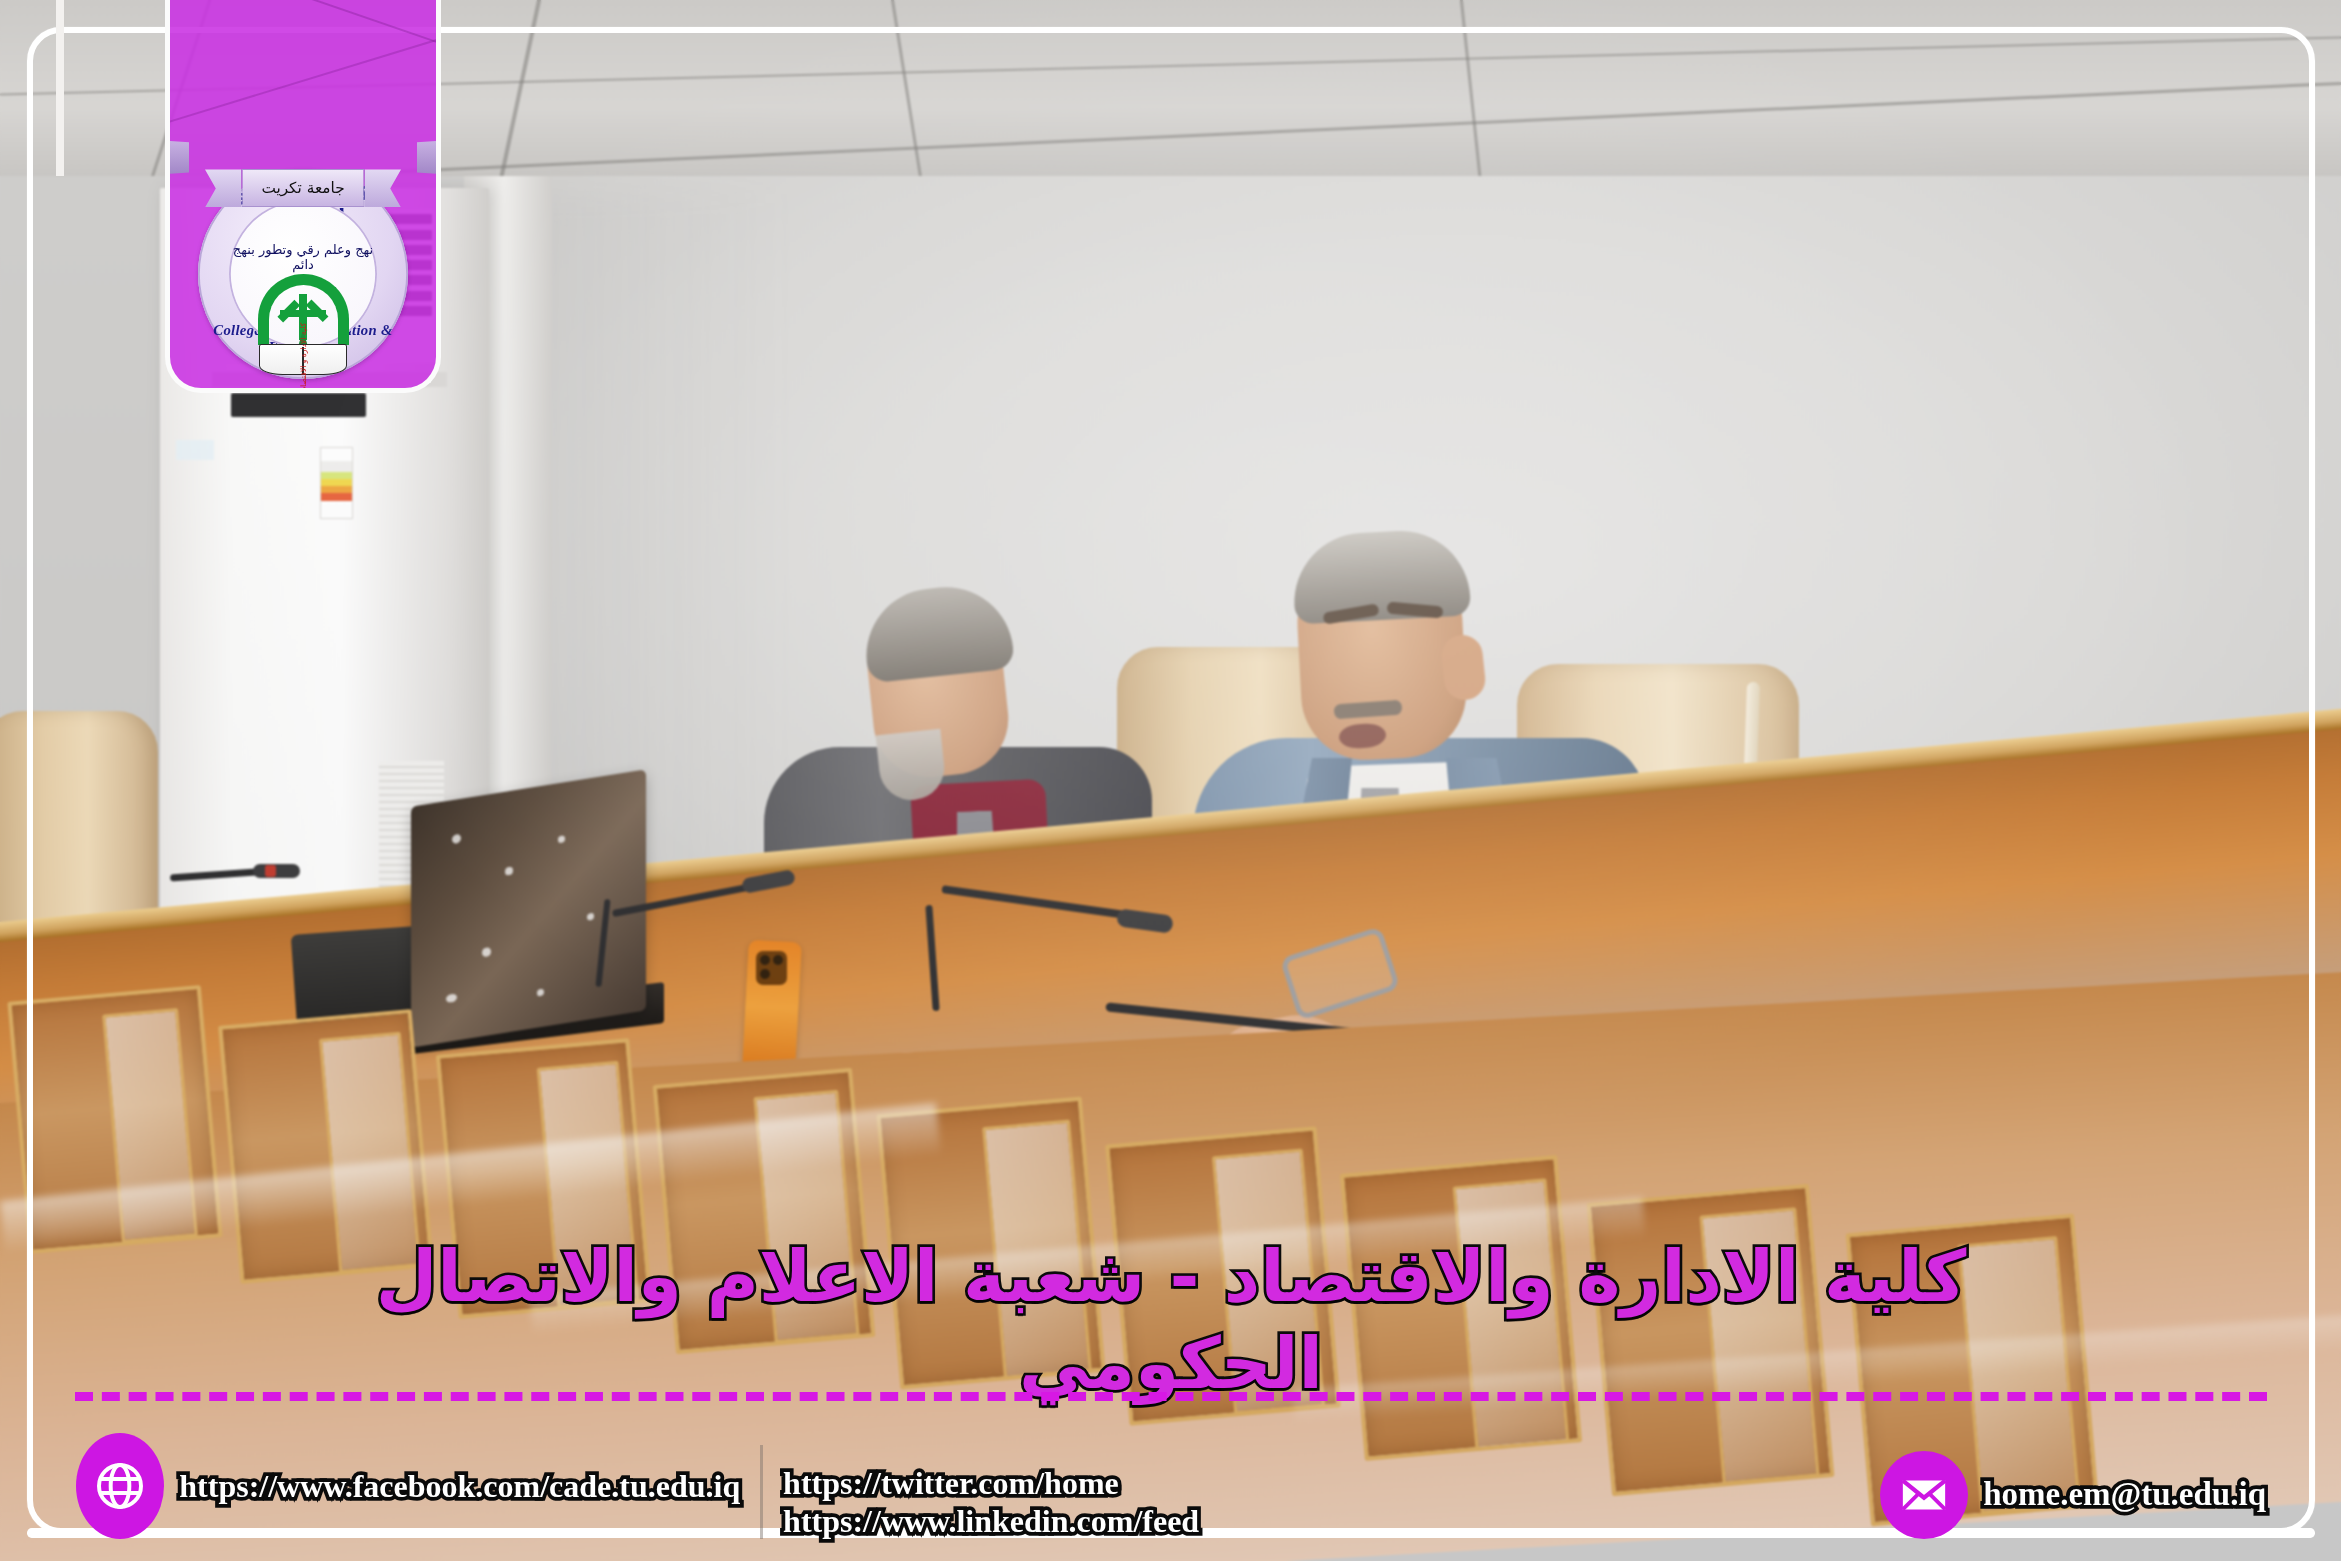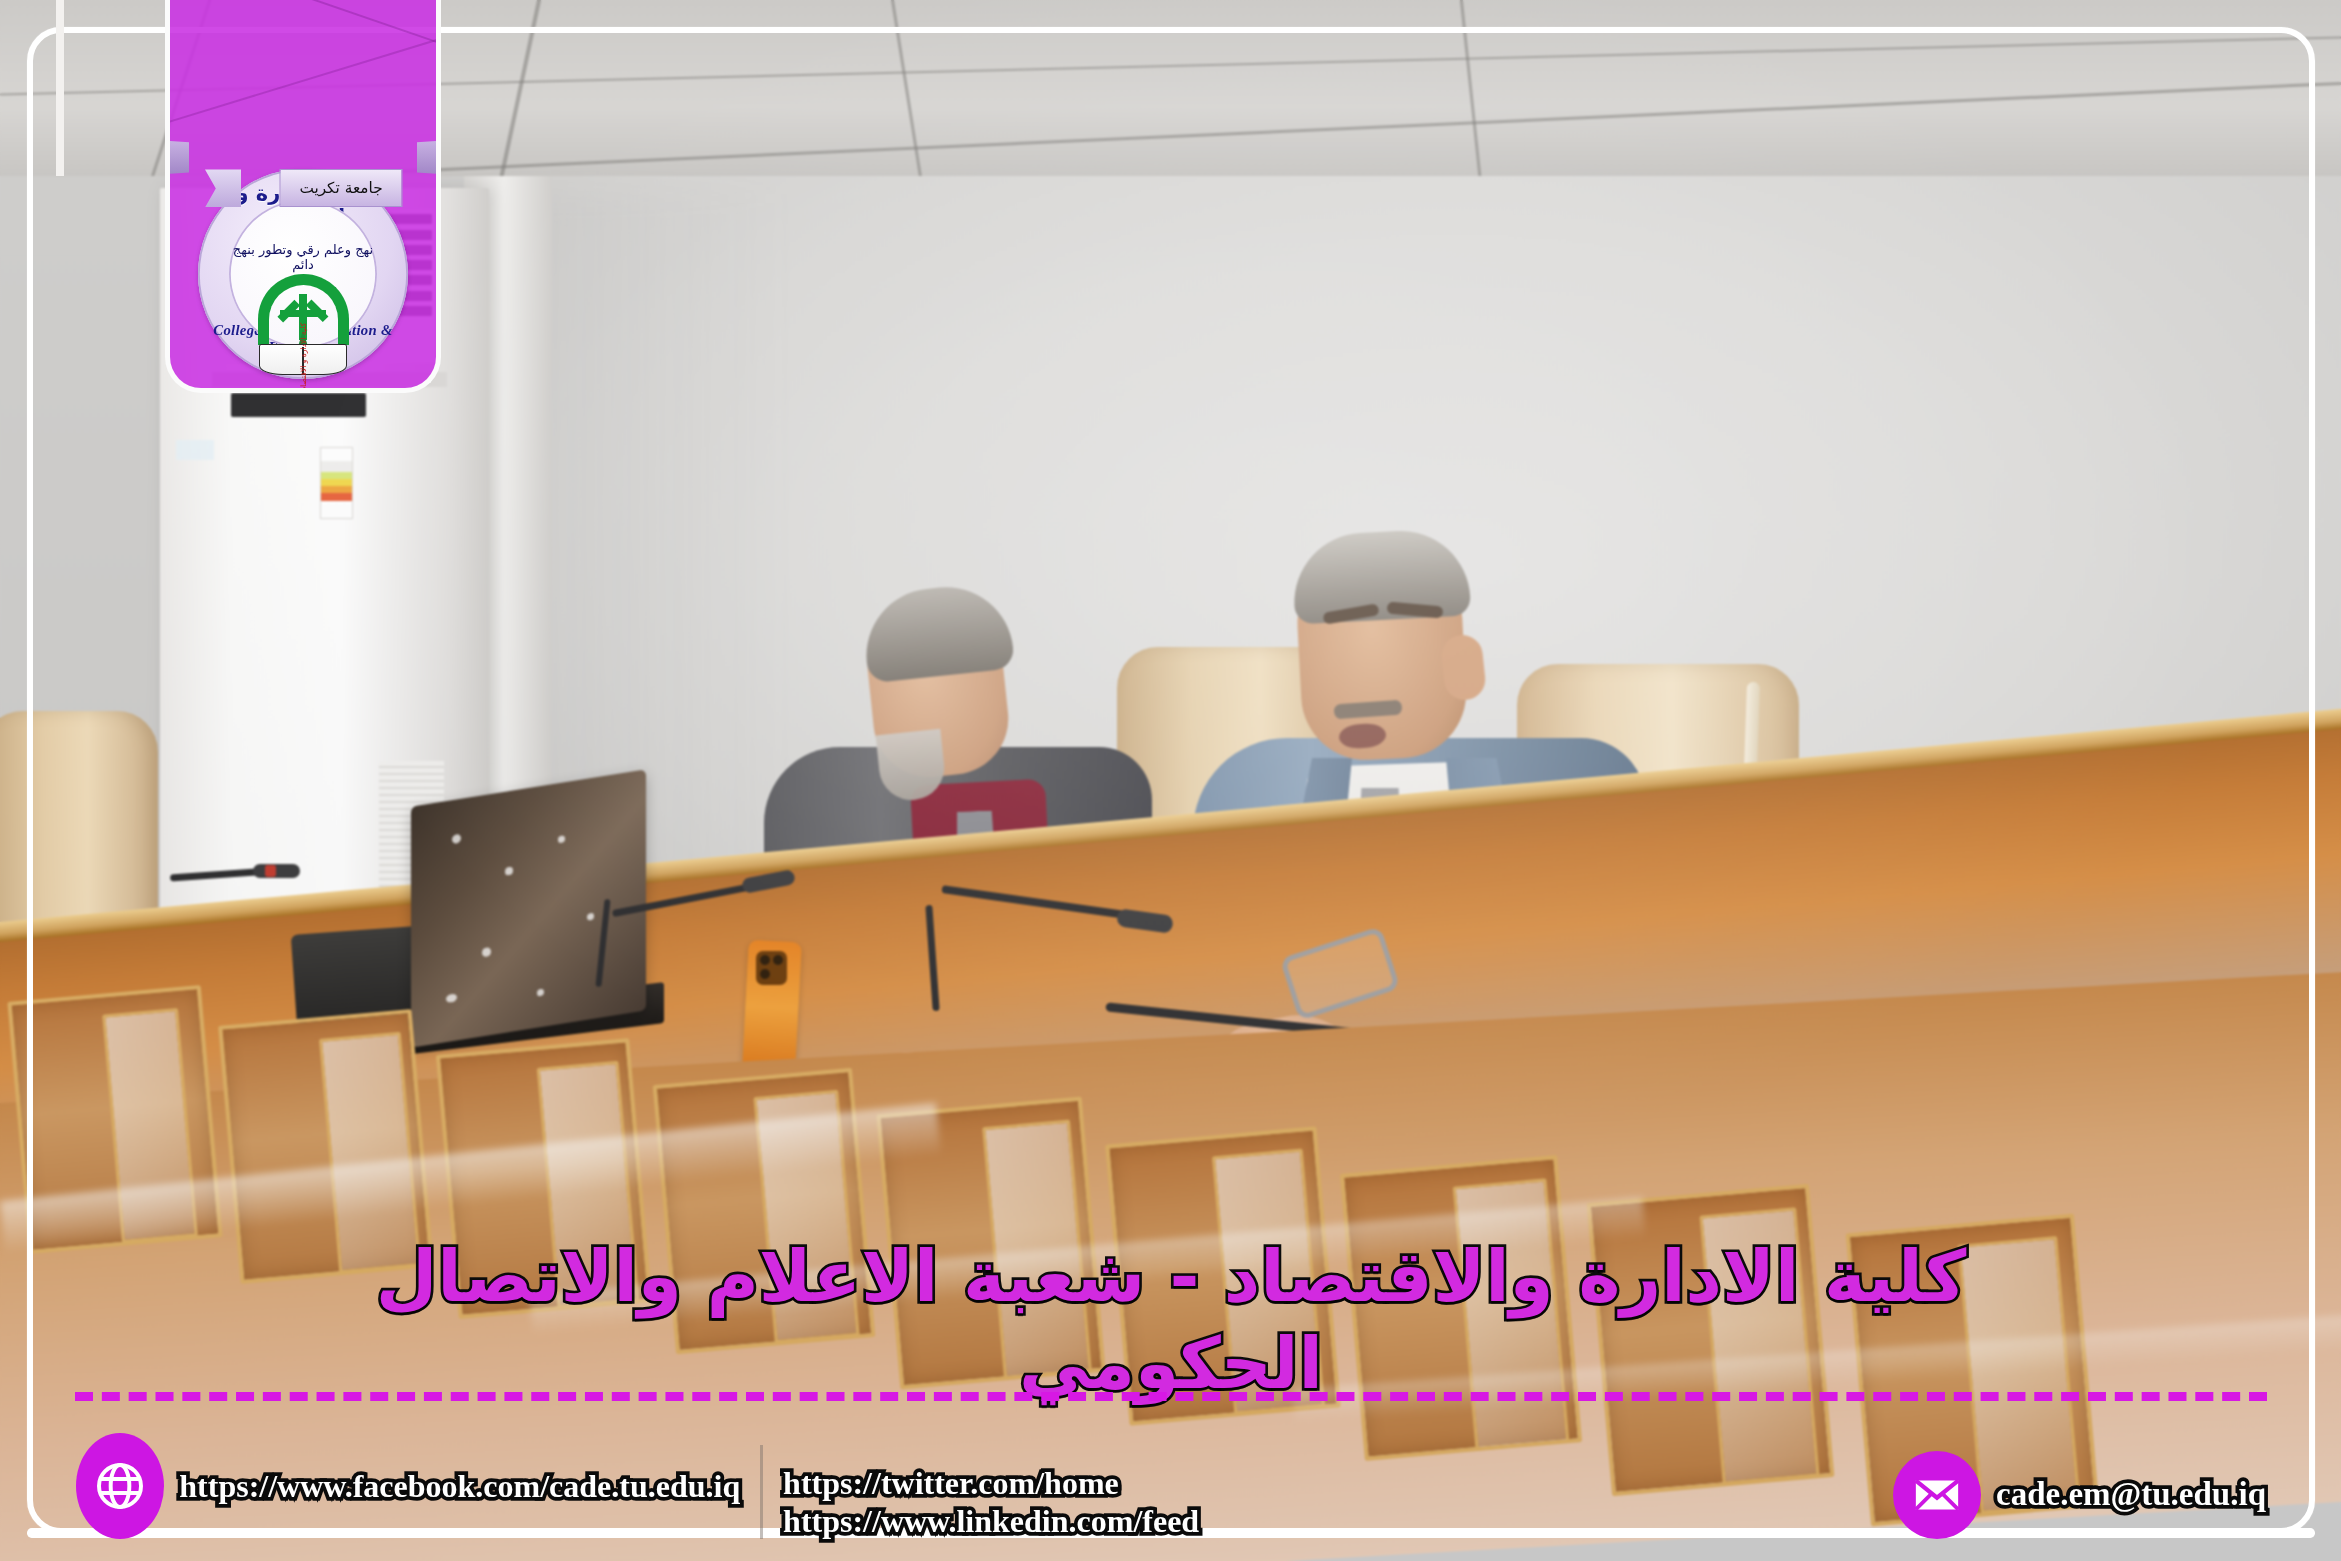--- a/index.html
+++ b/index.html
@@ -407,21 +407,21 @@
     box-shadow:0 1.2px 2.4px rgba(40,0,60,.25);
   }
   .ribbon-l{left:-69px;clip-path:polygon(0 0,100% 14%,100% 86%,0 100%,22% 50%);}
   .ribbon-r{right:-69px;clip-path:polygon(0 14%,100% 0,78% 50%,100% 100%,0 86%);}
   .ribbon-center{
     position:absolute;left:50%;top:187px;transform:translateX(-50%);
     width:123px;height:38px;
     background:linear-gradient(to bottom,#efe8f8,#c7b4e2);
     border:1.2px solid #a992cf;
     display:flex;align-items:center;justify-content:center;
-    font-family:"DejaVu Sans", sans-serif;font-size:15.3px;color:#101010;direction:rtl;margin-left:38px;
+    font-family:"DejaVu Sans", sans-serif;font-size:15.3px;color:#101010;direction:rtl;
   }
   .ribbon-wing-l,.ribbon-wing-r{
     position:absolute;top:187px;width:36px;height:38px;
     background:linear-gradient(to bottom,#e3d9f3,#bda9dc);
   }
   .ribbon-wing-l{left:50%;margin-left:-98px;clip-path:polygon(0 0,100% 0,100% 100%,0 100%,30% 50%);}
   .ribbon-wing-r{left:50%;margin-left:62px;clip-path:polygon(0 0,100% 0,70% 50%,100% 100%,0 100%);}
 
   
   .title-row{
@@ -685,20 +685,20 @@
 
     <div class="cgroup">
       <div class="cbadge round">
         <svg width="54" height="54" viewBox="0 0 24 24">
           <path d="M2.6 5.6h18.8v12.8H2.6z" fill="#ffffff"></path>
           <path d="M2.6 5.6 12 13.2l9.4-7.6" fill="none" stroke="#cd16e3" stroke-width="1.9"></path>
           <path d="M2.6 18.4 9.4 11.6M21.4 18.4 14.6 11.6" stroke="#cd16e3" stroke-width="1.7" fill="none"></path>
         </svg>
       </div>
       <div class="clines">
-        <div class="cline single">cade.em@tu.edu.iq</div>
+        <div class="cline single">home.em@tu.edu.iq</div>
       </div>
     </div>
 
   </div>
 
 </div>
 
 
 </body></html>

